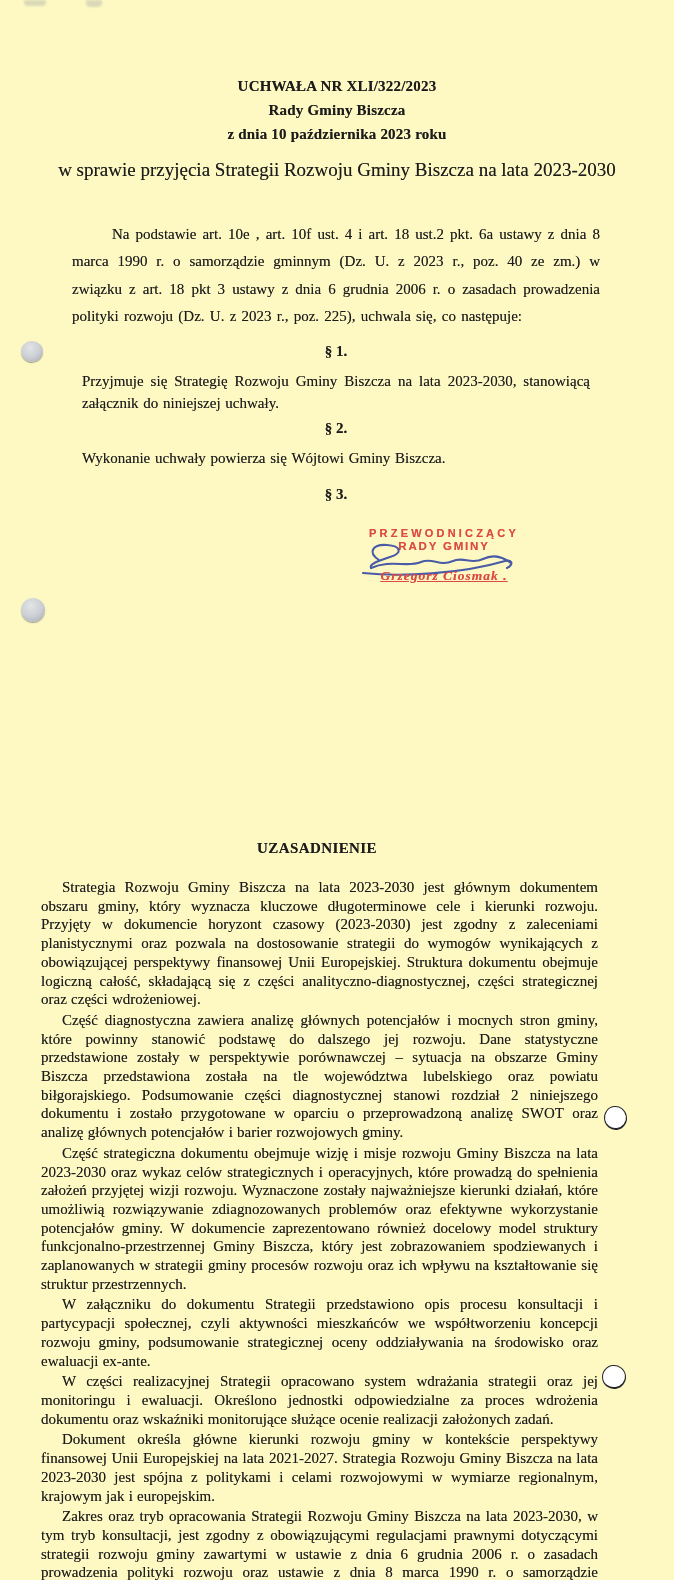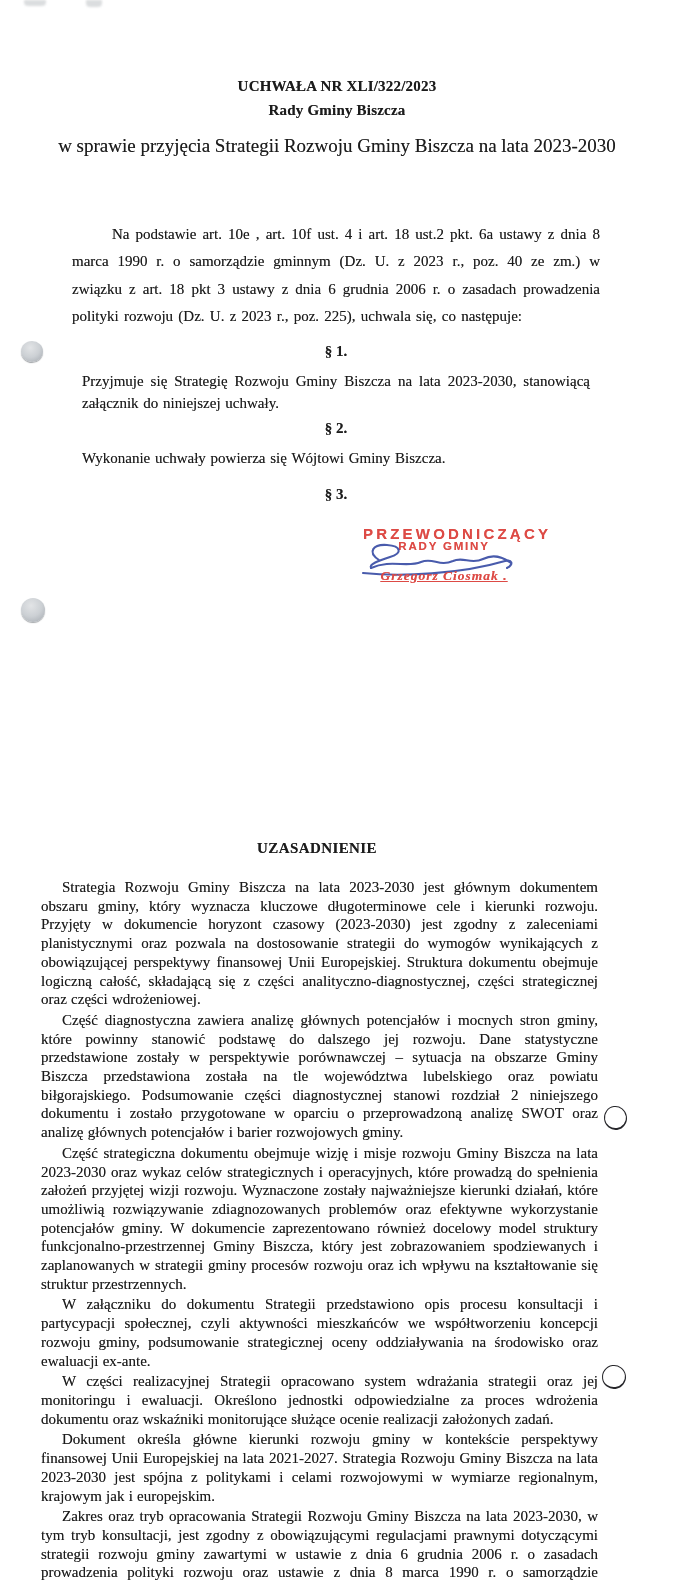--- a/index.html
+++ b/index.html
@@ -1,18 +1,18 @@
 <!DOCTYPE html>
 <html><head>
 <meta charset="utf-8">
 <style>
   html,body{margin:0;padding:0;background:#e8e8e8;}
   .page{
     position:relative;width:674px;height:1580px;margin:0 auto;
-    background:#ffffff;overflow:hidden;
+    background:#fef9c3;overflow:hidden;
     font-family:"Liberation Serif","DejaVu Serif",serif;
     color:#1c1c1c;
   }
   
   .smudge{position:absolute;background:#9aa0a4;opacity:.35;border-radius:0 0 4px 4px;filter:blur(1px);}
   .punch{position:absolute;border-radius:50%;}
   .punch-gray{
     background:radial-gradient(circle at 42% 32%, #e2e4e6 0%, #ccd0d4 50%, #a9aeb4 92%, #8d9298 100%);
     box-shadow:0 1px 1px rgba(90,95,100,.55);
   }
@@ -32,21 +32,21 @@
     font-size:15px;line-height:27.4px;text-align:justify;text-indent:40px;
     word-spacing:1.5px;
   }
   
   .section{position:absolute;left:72px;width:528px;}
   .section-head{font-weight:bold;font-size:15px;text-align:center;margin:0 0 3px 0;}
   .section-text{margin:10px;font-size:15px;line-height:22px;text-align:justify;word-spacing:1px;}
   
   .stamp{position:absolute;left:363px;top:527px;width:162px;height:62px;text-align:center;
          font-family:"Liberation Sans","DejaVu Sans",sans-serif;}
-  .stamp-line1{font-size:15px;font-weight:bold;letter-spacing:3.2px;line-height:13px;}
+  .stamp-line1{font-size:11px;font-weight:bold;letter-spacing:3.2px;line-height:13px;}
   .stamp-line2{font-size:11.5px;font-weight:bold;letter-spacing:1.8px;line-height:13px;}
   .stamp-signer{position:absolute;left:0;top:41px;width:162px;
       font-family:"Liberation Serif",serif;font-style:italic;font-weight:bold;
       font-size:13.5px;letter-spacing:1px;text-decoration:underline;}
   .sig-svg{position:absolute;left:-6px;top:13px;width:170px;height:46px;}
   
   .uzasadnienie-head{position:absolute;top:840px;left:0;width:634px;text-align:center;
       font-weight:bold;font-size:15px;letter-spacing:.4px;}
   .just-body{position:absolute;top:876px;left:39px;width:561px;}
   .just-body p{
@@ -66,20 +66,21 @@
   <div class="smudge" style="left:86px;top:0;width:16px;height:7px;"></div>
 
   <div class="punch punch-gray" style="left:21px;top:341px;width:22px;height:21px;"></div>
   <div class="punch punch-gray" style="left:21px;top:598px;width:24px;height:24px;"></div>
   <div class="punch punch-ring" style="left:604px;top:1106px;width:21px;height:21px;"></div>
   <div class="punch punch-ring" style="left:602px;top:1365px;width:22px;height:21px;"></div>
 
   <div class="title-block">
     <div class="title-line">UCHWAŁA NR XLI/322/2023</div>
     <div class="title-line">Rady Gminy Biszcza</div>
+    <div class="title-line">z dnia 10 października 2023 roku</div>
     <div class="subject-line">w sprawie przyjęcia Strategii Rozwoju Gminy Biszcza na lata 2023-2030</div>
   </div>
 
   <div class="legal-basis">Na podstawie art. 10e , art. 10f ust. 4 i art. 18 ust.2 pkt. 6a ustawy z dnia 8 marca 1990 r. o samorządzie gminnym (Dz. U. z 2023 r., poz. 40 ze zm.) w związku z art. 18 pkt 3 ustawy z dnia 6 grudnia 2006 r. o zasadach prowadzenia polityki rozwoju (Dz. U. z 2023 r., poz. 225), uchwala się, co następuje:</div>
 
   <div class="section" style="top:343px;">
     <div class="section-head">§ 1.</div>
     <p class="section-text">Przyjmuje się Strategię Rozwoju Gminy Biszcza na lata 2023-2030, stanowiącą załącznik do niniejszej uchwały.</p>
   </div>
   <div class="section" style="top:420px;">

